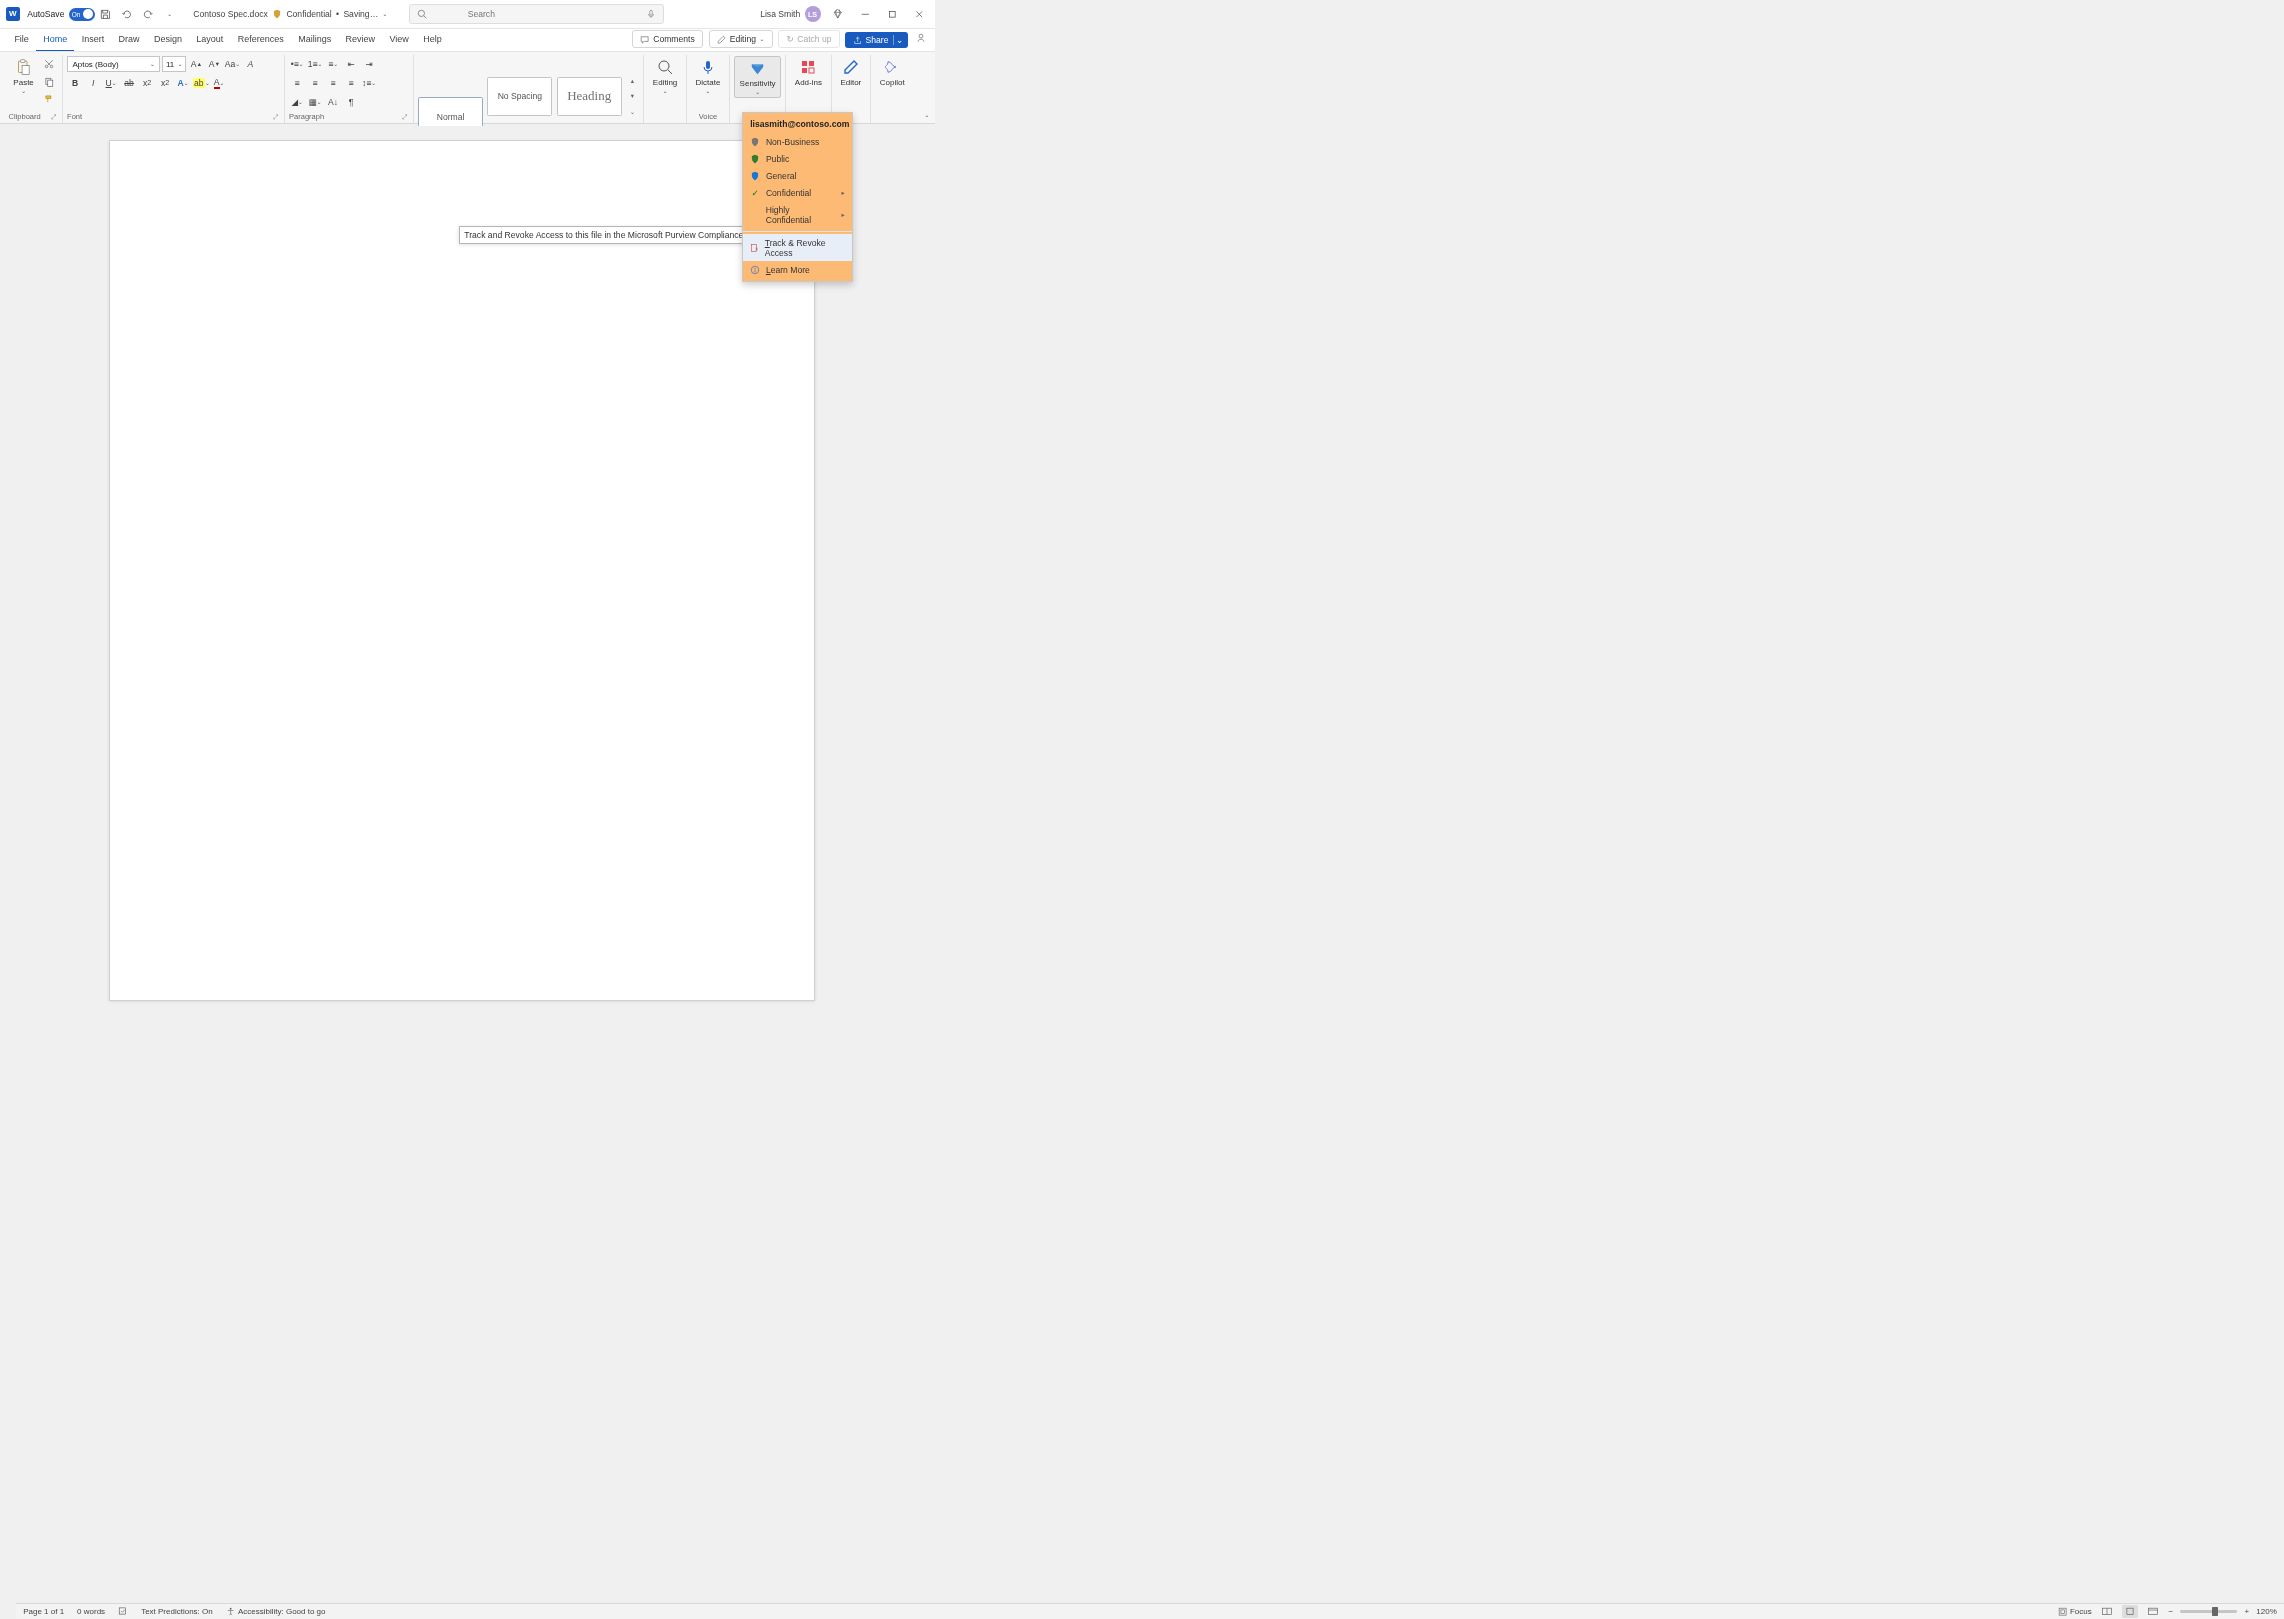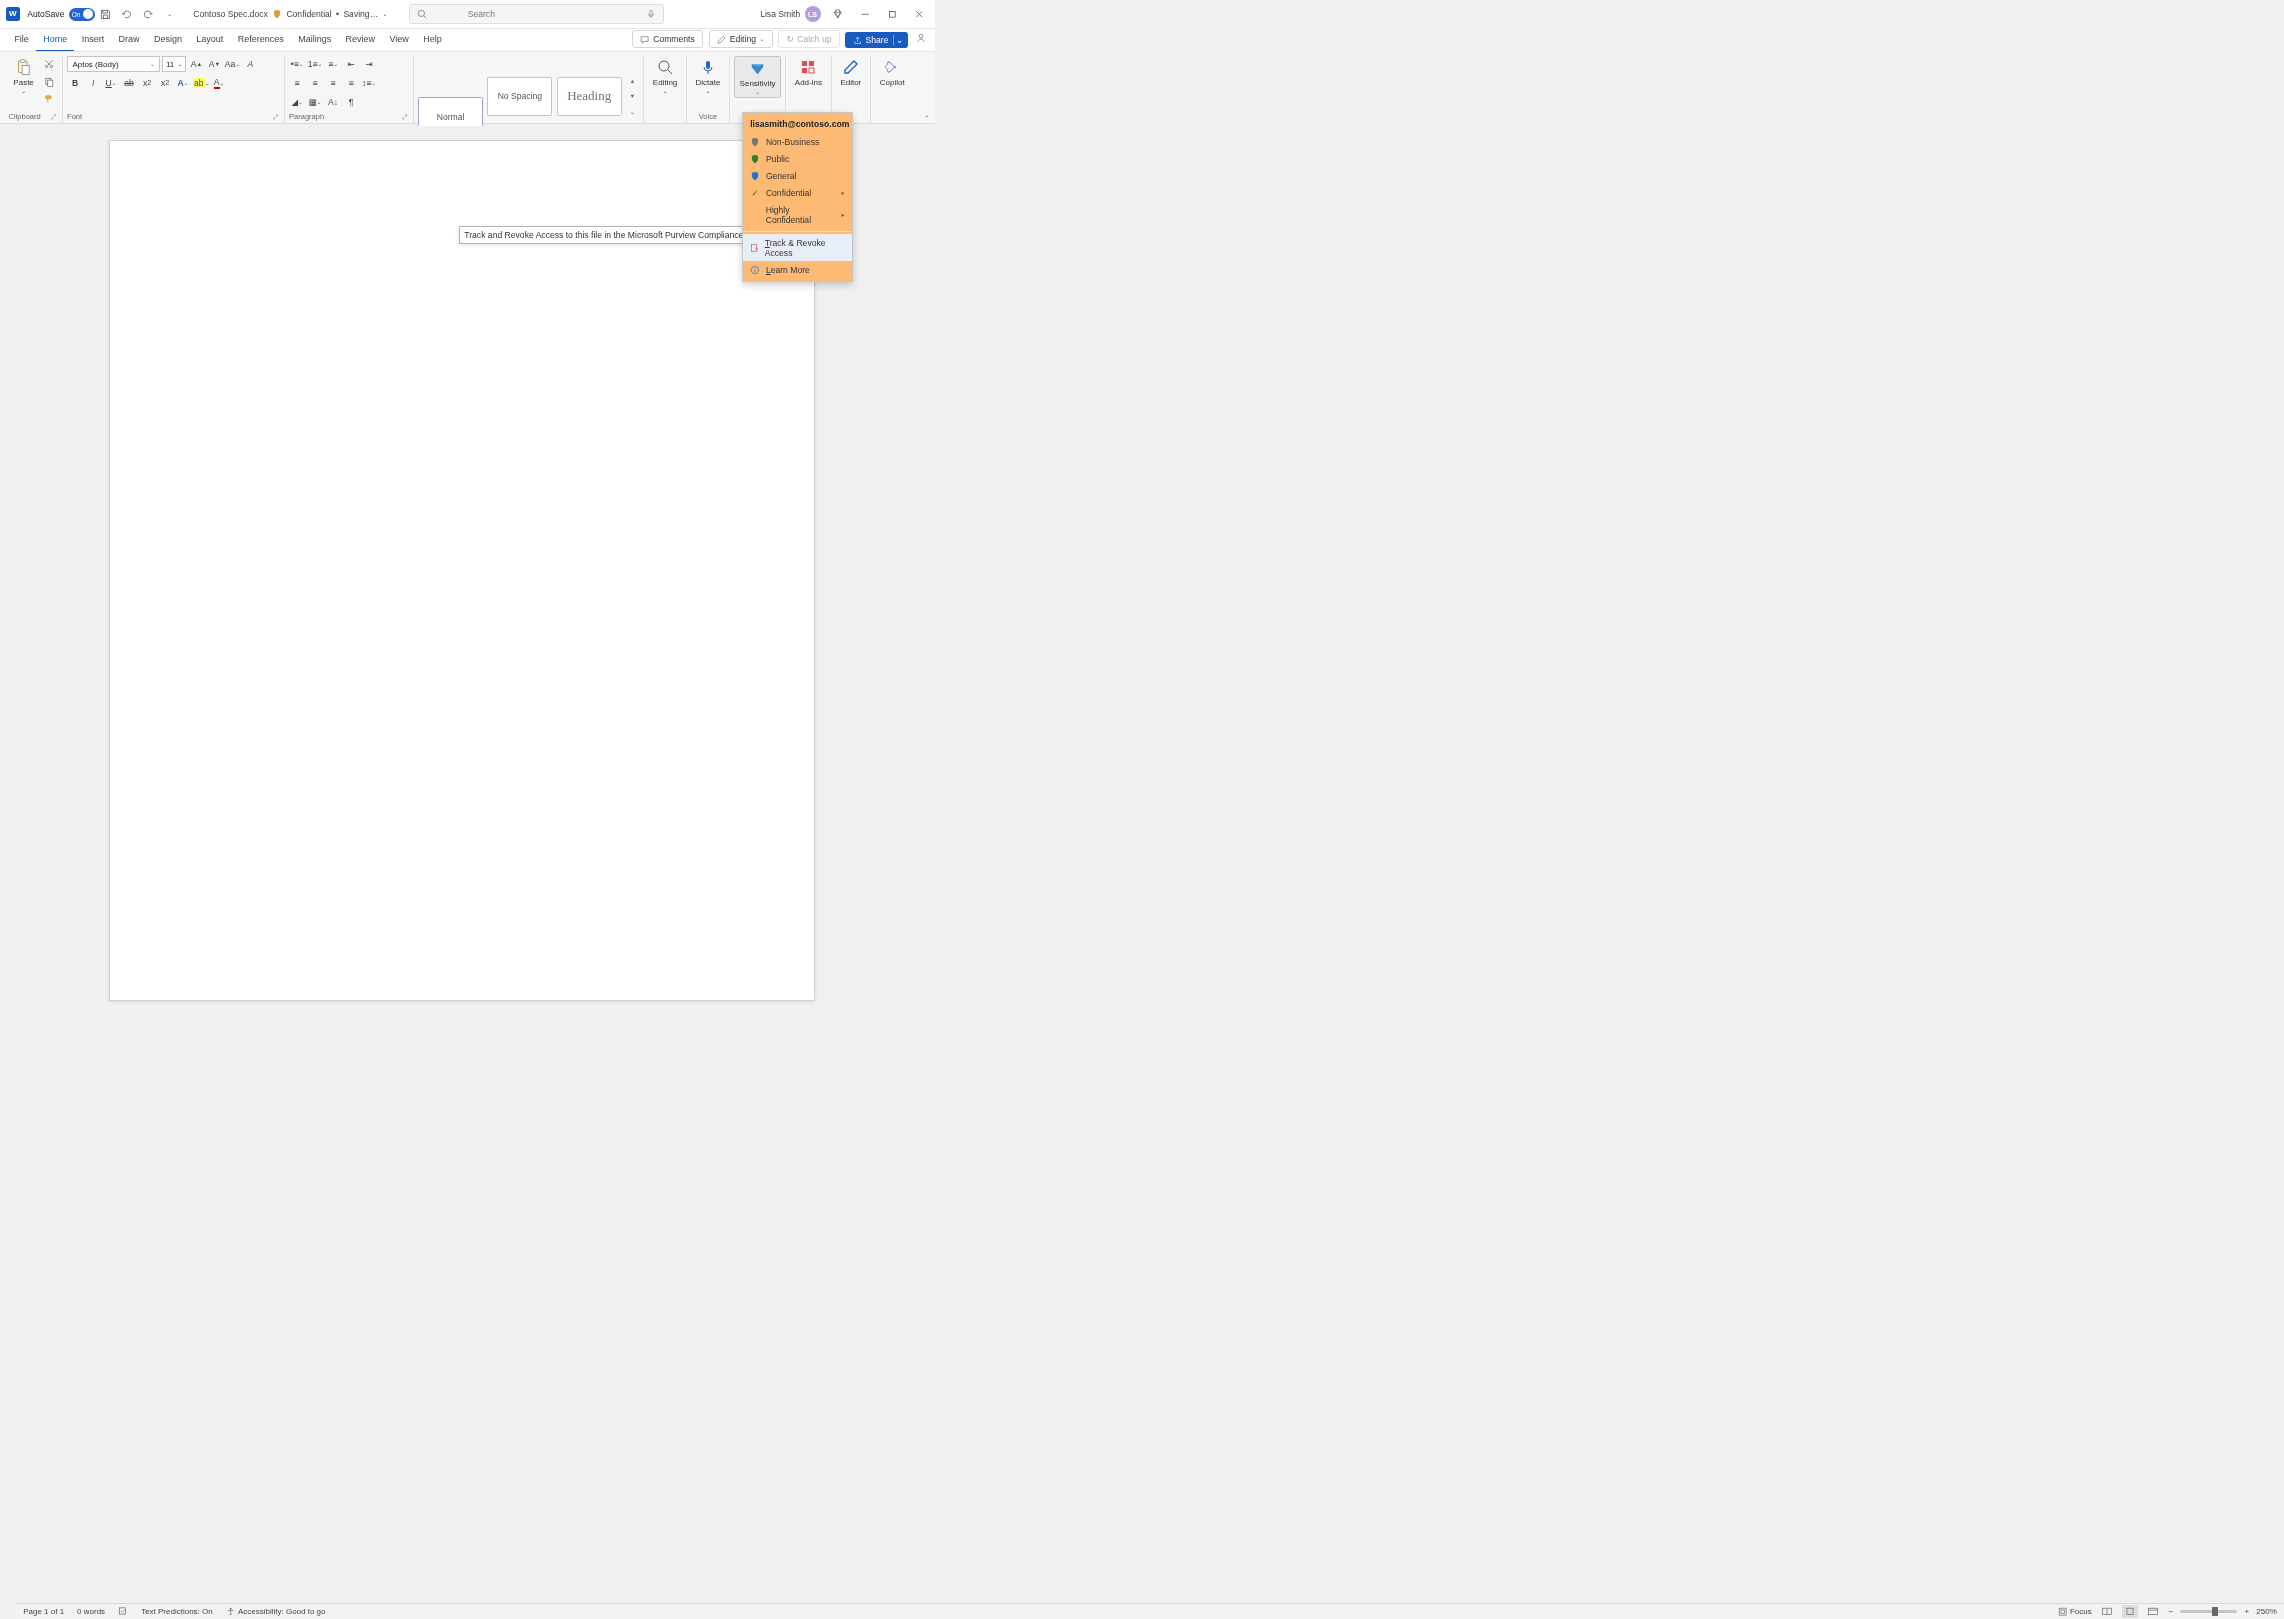--- a/index.html
+++ b/index.html
@@ -560,16 +560,16 @@
         <svg width="10" height="8.6" viewBox="0 0 16 12">
           <rect x="1" y="1" width="14" height="10" fill="none" stroke="#555"></rect>
           <line x1="1" y1="4" x2="15" y2="4" stroke="#555"></line>
         </svg>
       </div>
     <span>−</span>
     <div class="zoom-slider">
         <div class="thumb"></div>
       </div>
     <span>+</span>
-    <span>250%</span>
+    <span>120%</span>
   </div>
 </div>
 
 
 </body></html>

